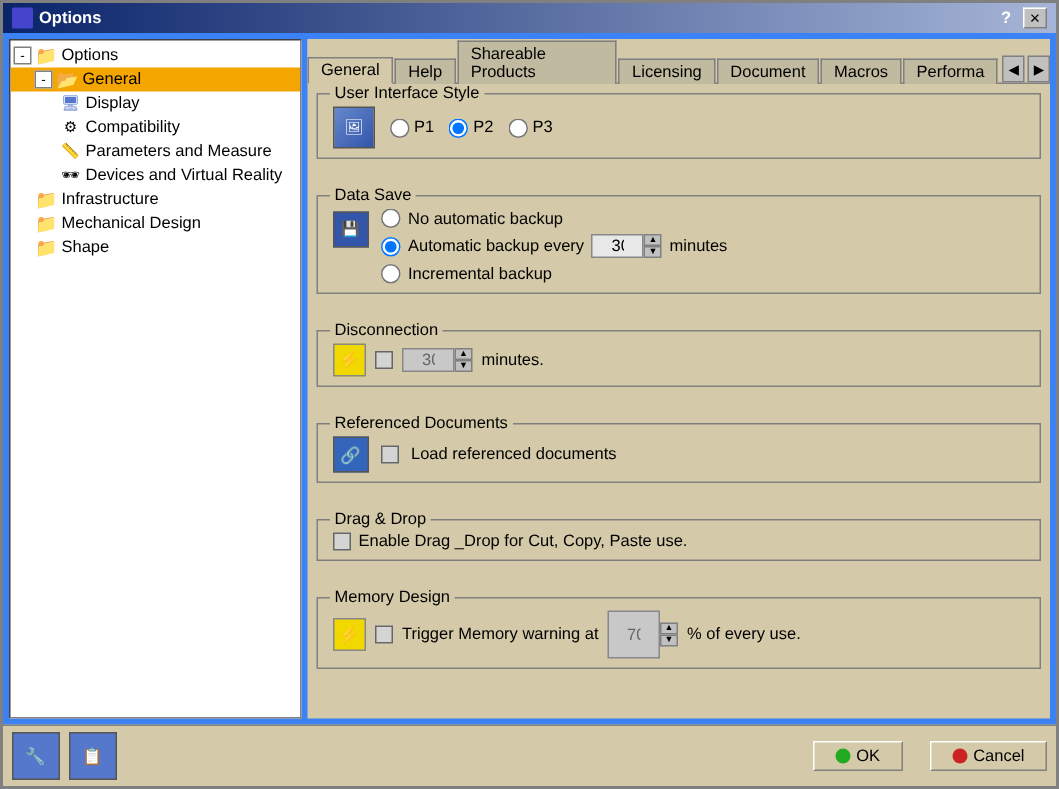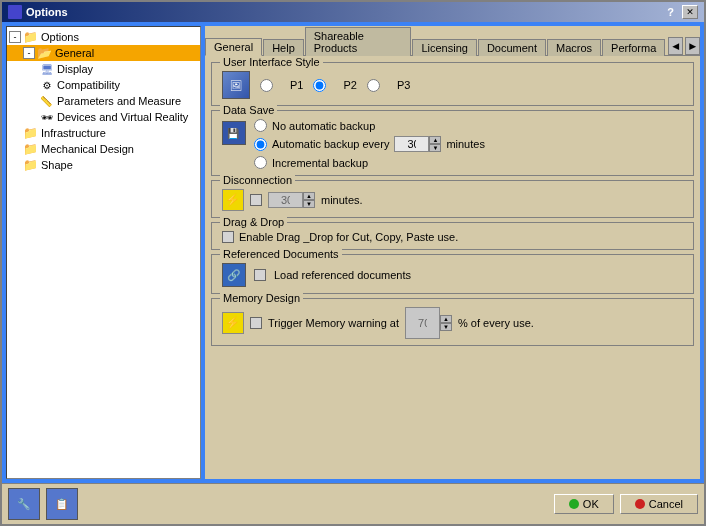--- a/index.html
+++ b/index.html
@@ -160,21 +160,21 @@
     }
     
     .tab-content {
       flex: 1;
       padding: 6px;
       overflow-y: auto;
     }
     
     .section-group {
       border: 1px solid #808080;
-      margin-bottom: 4px;
+      margin-bottom: 24px;
       background: #d4c9a8;
       position: relative;
     }
     .section-label {
       position: absolute;
       top: -7px;
       left: 8px;
       background: #d4c9a8;
       padding: 0 3px;
       font-size: 11px;
@@ -200,21 +200,21 @@
       font-size: 10px;
     }
     .radio-group {
       display: flex;
       gap: 10px;
       align-items: center;
     }
     .radio-label {
       display: flex;
       align-items: center;
-      gap: 17px;
+      gap: 3px;
       cursor: pointer;
     }
     
     .data-save-row {
       display: flex;
       align-items: flex-start;
       gap: 8px;
     }
     .save-icon {
       width: 24px;
@@ -331,21 +331,21 @@
       background: #5577cc;
       border: 1px solid #555;
       display: flex;
       align-items: center;
       justify-content: center;
       color: white;
       cursor: pointer;
     }
     .bottom-buttons {
       display: flex;
-      gap: 6px;
+      gap: 18px;
     }
     .dlg-btn {
       padding: 3px 14px;
       background: #d4c9a8;
       border: 1px solid #808080;
       border-top-color: #fff;
       border-left-color: #fff;
       cursor: pointer;
       font-size: 11px;
       display: flex;
@@ -548,36 +548,36 @@
                   <div class="spin-btn">▲</div>
                   <div class="spin-btn">▼</div>
                 </div>
               </div>
               <span>minutes.</span>
             </div>
           </div>
         </div>
 
         <div class="section-group">
-          <span class="section-label">Drag &amp; Drop</span>
-          <div class="section-content">
-            <div class="dragdrop-row">
-              <div class="small-checkbox"></div>
-              <span>Enable Drag _Drop for Cut, Copy, Paste use.</span>
-            </div>
-          </div>
-        </div>
-
-        <div class="section-group">
           <span class="section-label">Referenced Documents</span>
           <div class="section-content">
             <div class="ref-row">
               <div class="link-icon">🔗</div>
               <div class="small-checkbox"></div>
               <span>Load referenced documents</span>
+            </div>
+          </div>
+        </div>
+
+        <div class="section-group">
+          <span class="section-label">Drag &amp; Drop</span>
+          <div class="section-content">
+            <div class="dragdrop-row">
+              <div class="small-checkbox"></div>
+              <span>Enable Drag _Drop for Cut, Copy, Paste use.</span>
             </div>
           </div>
         </div>
 
         <div class="section-group">
           <span class="section-label">Memory Design</span>
           <div class="section-content">
             <div class="disconn-row">
               <div class="warn-icon">⚡</div>
               <div class="small-checkbox"></div>

